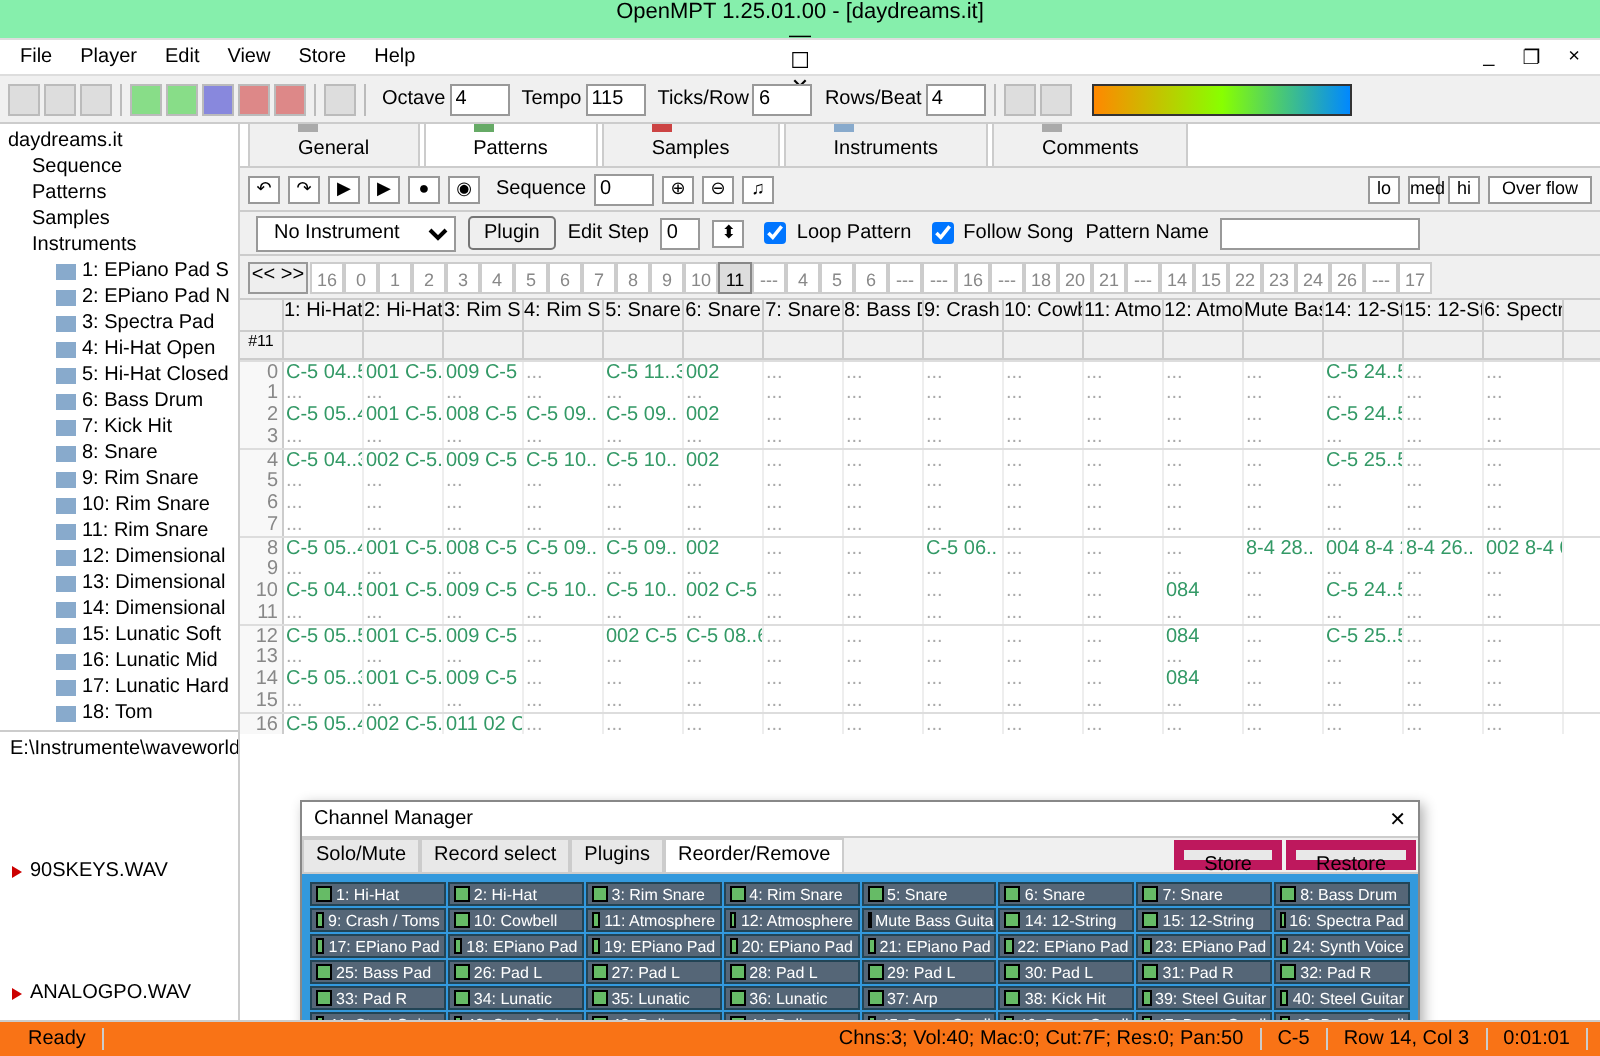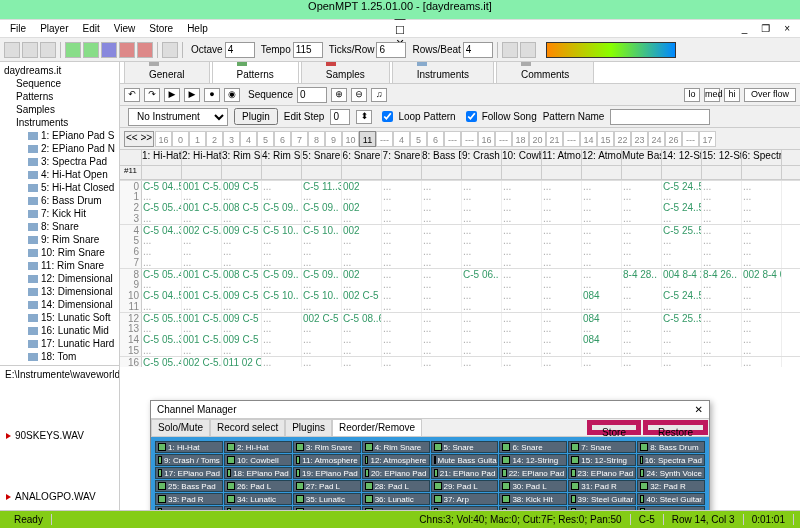--- a/index.html
+++ b/index.html
@@ -60,21 +60,21 @@
 .ch-mgr{position:absolute;left:30px;top:338px;width:560px;height:155px;background:#f0f0f0;border:1px solid #888;box-shadow:2px 2px 6px rgba(0,0,0,.3);z-index:50;}
 .ch-mgr-title{height:18px;background:#fff;border-bottom:1px solid #ccc;padding:0 6px;display:flex;align-items:center;justify-content:space-between;}
 .ch-mgr-tabs{height:18px;background:#f0f0f0;display:flex;border-bottom:1px solid #ccc;}
 .ch-mgr-tab{padding:2px 6px;border:1px solid #ccc;border-bottom:none;background:#e8e8e8;font-size:10px;}
 .ch-mgr-tab.active{background:#fff;}
 .ch-mgr-tabs .spacer{flex:1;}
 .ch-mgr-tabs .tbtn{padding:2px 10px;border:5px solid #be185d;background:#e8e8e8;margin:1px;}
 .ch-grid{background:#39d;padding:4px;display:grid;grid-template-columns:repeat(8,1fr);gap:1px;}
 .ch-slot{height:12px;background:#567;border:1px solid #245;color:#fff;font-size:8px;display:flex;align-items:center;padding:0 2px;overflow:hidden;white-space:nowrap;}
 .ch-slot .sq{width:8px;height:8px;background:#6b6;margin-right:2px;border:1px solid #000;}
-.status-bar{height:18px;background:#84cc16;border-top:1px solid #ccc;display:flex;align-items:center;padding:0 6px;font-size:10px;}
+.status-bar{height:18px;background:#f97316;border-top:1px solid #ccc;display:flex;align-items:center;padding:0 6px;font-size:10px;}
 .status-bar .sec{padding:0 8px;border-right:1px solid #ccc;}
 .status-bar .sp{flex:1;}
 </style>
 </head>
 <body>
 
 <div class="title-bar">
   <div class="icon"></div>
   <div class="title">OpenMPT 1.25.01.00 - [daydreams.it]</div>
   <div class="ctrl">—</div>

